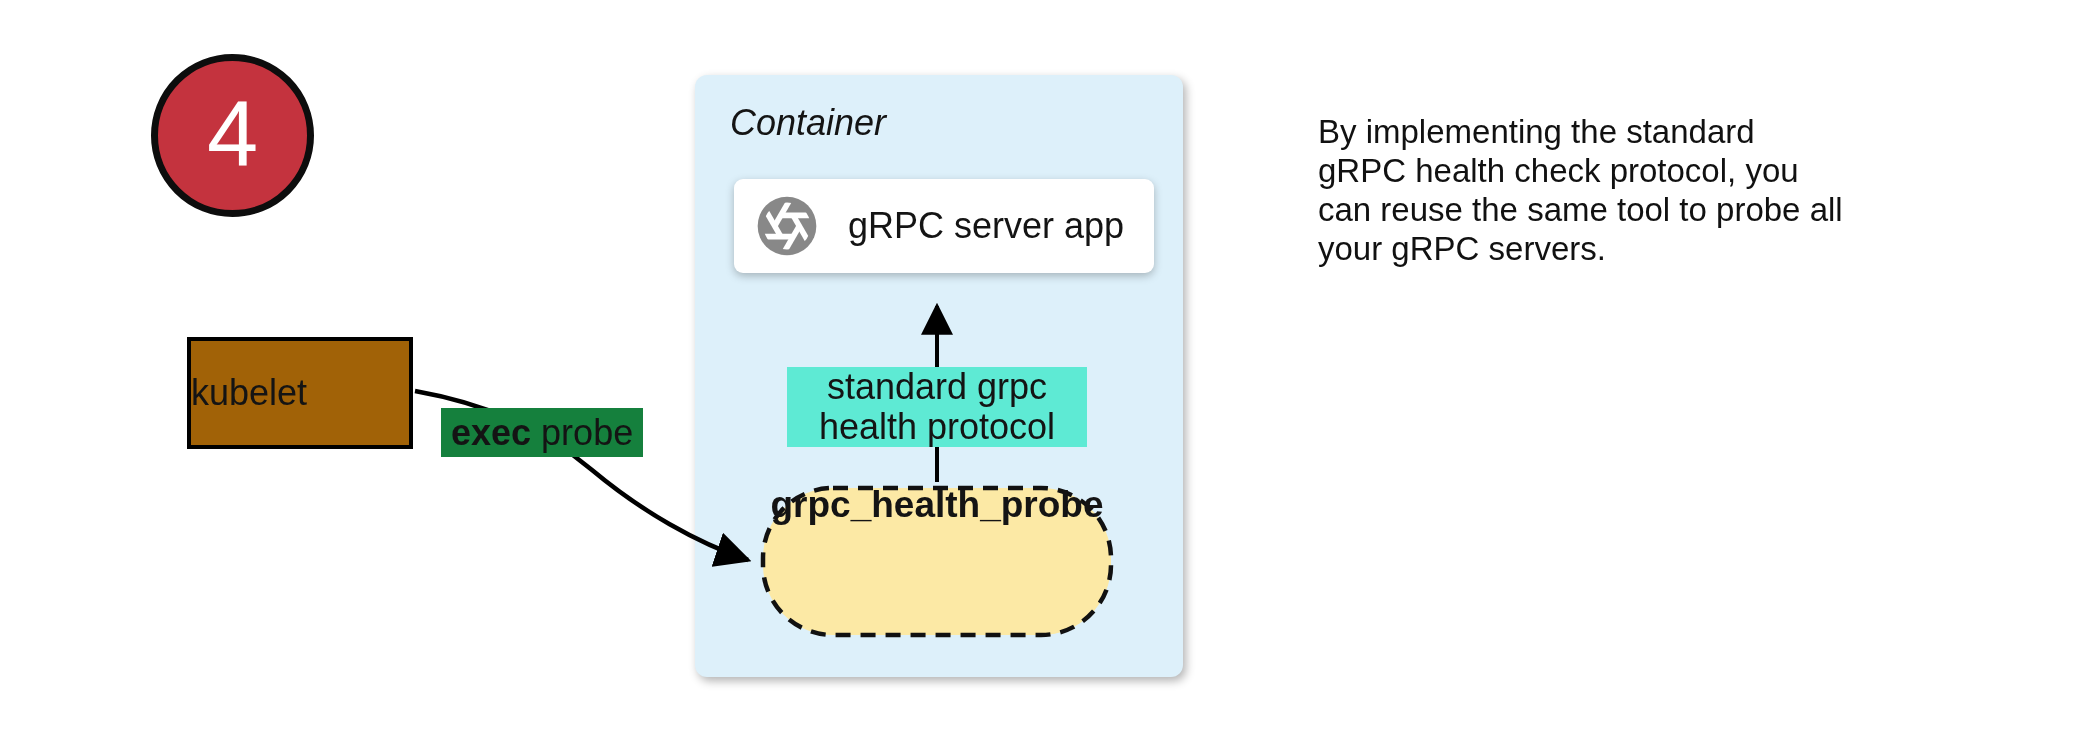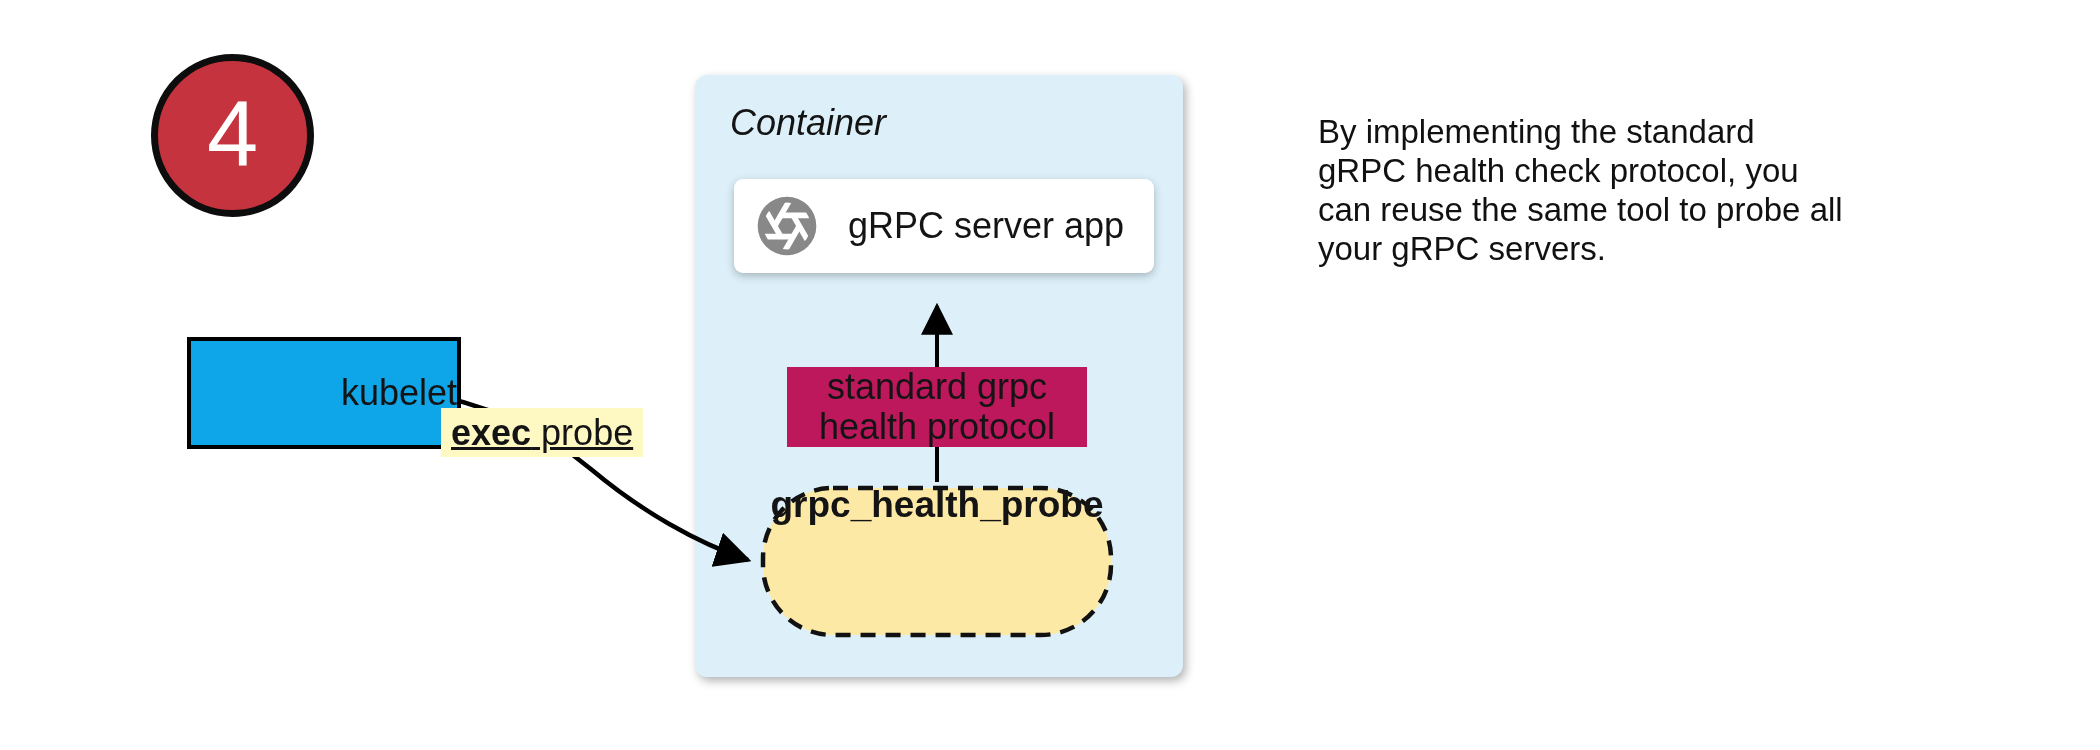--- a/index.html
+++ b/index.html
@@ -31,44 +31,42 @@
     font-size: 92px;
     line-height: 1;
     padding-bottom: 6px;
   }
 
   
   .kubelet-box {
     position: absolute;
     left: 187px; top: 337px;
     width: 218px; height: 104px;
-    background: #0ea5e9;
+    background: #a16207;
     border: 4px solid #000000;
-    display: flex; align-items: center; justify-content: flex-end;
-    font-size: 36px;
-    padding-left: 48px;
+    display: flex; align-items: center; justify-content: flex-start;
+    font-size: 36px;
   }
 
   
   .arrows {
     position: absolute;
     left: 0; top: 0;
     width: 2100px; height: 750px;
   }
 
   
   .exec-label {
     position: absolute;
     left: 441px; top: 408px;
-    background: #fef9c3;
+    background: #15803d;
     padding: 4px 10px;
     font-size: 36px;
     line-height: 1.15;
     white-space: nowrap;
-    text-decoration: underline;
   }
   .exec-label b { font-weight: bold; }
 
   
   .container-box {
     position: absolute;
     left: 695px; top: 75px;
     width: 488px; height: 602px;
     border-radius: 12px;
     box-shadow: 3px 4px 10px rgba(0,0,0,0.30);
@@ -186,21 +184,21 @@
           <line x1="7.38" y1="12" x2="13.12" y2="2.06"></line>
           <line x1="9.69" y1="16" x2="3.95" y2="6.06"></line>
           <line x1="14.31" y1="16" x2="2.83" y2="16"></line>
           <line x1="16.62" y1="12" x2="10.88" y2="21.94"></line>
         </g>
       </svg>
     </span>
     <span class="server-label">gRPC server app</span>
   </div>
 
-  <div class="protocol-label" style="background-color: #be185d;">standard grpc
+  <div class="protocol-label" style="background-color: #5eead4;">standard grpc
 health protocol</div>
 
   <div class="probe-box">
     <svg width="354" height="153" viewBox="0 0 354 153">
       <rect x="3" y="3" width="348" height="147" rx="70" ry="70" stroke="#111111" stroke-width="4.5" stroke-dasharray="15 10" fill="#fce9a5"></rect>
     </svg>
     <div class="probe-text">
       <div class="probe-title">grpc_health_probe</div>
     </div>
   </div>

